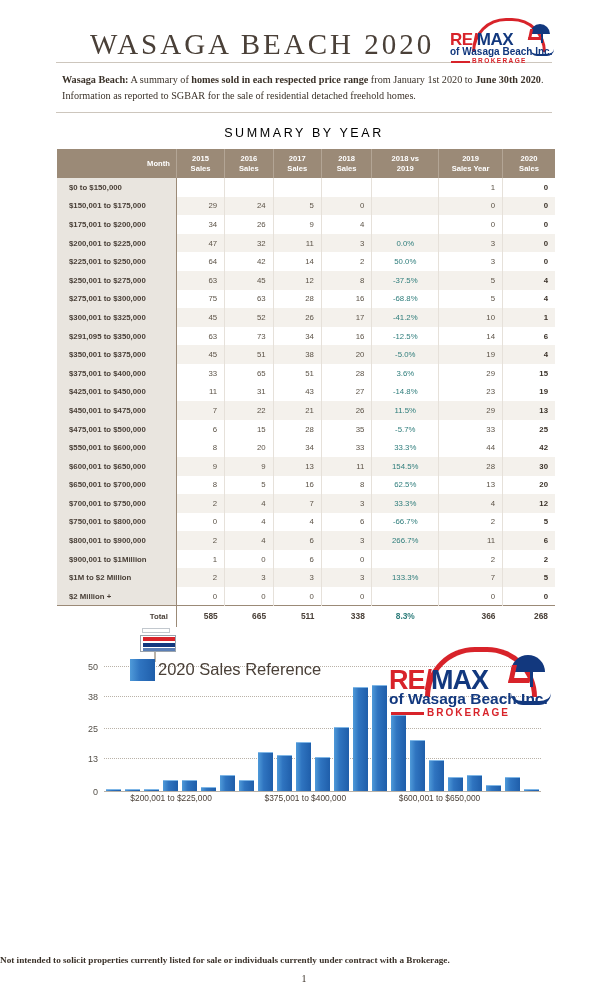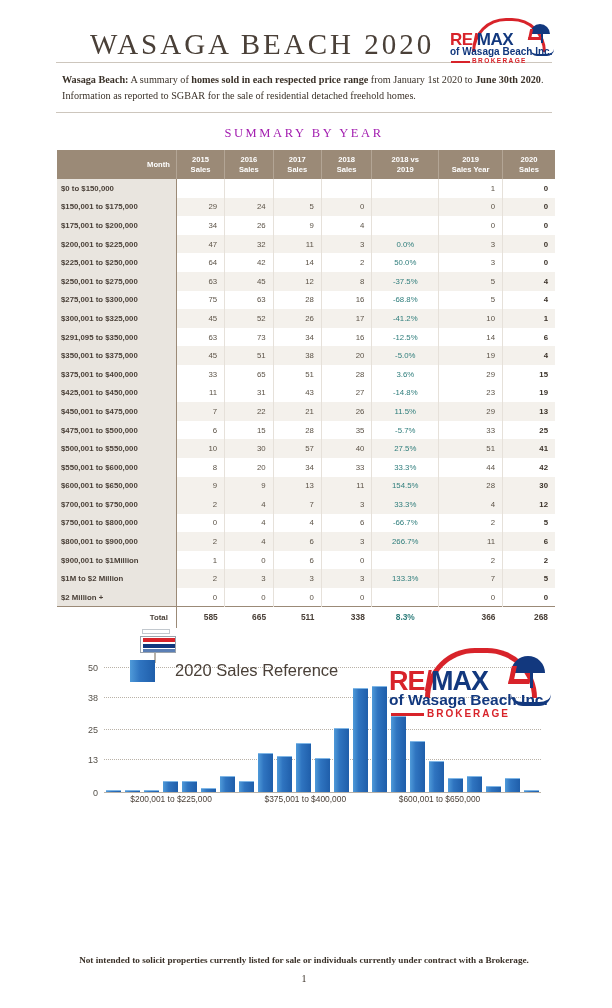--- a/index.html
+++ b/index.html
@@ -141,24 +141,24 @@
     padding: 9px 60px 9px 62px;
     font-size: 10.2px;
     line-height: 15.5px;
     color: #3a3128;
     text-align: left;
   }
   .subtitle b { font-weight: bold; }
 
   .section-title {
     text-align: center;
-    font-family: Liberation Serif, serif;
+    font-family: Liberation Sans, sans-serif;
     font-size: 12.5px;
     letter-spacing: 2.6px;
-    color: #a21caf;
+    color: #000000;
     margin: 13px 0 9px 0;
   }
 
   
   .table-wrap {
     margin: 0 57px;
   }
   table.summary {
     border-collapse: collapse;
     width: 498px;
@@ -195,21 +195,21 @@
     box-sizing: border-box;
   }
   table.summary td:last-child { border-right: none; }
 
   table.summary td.label {
     text-align: left;
     font-weight: bold;
     color: #4a4038;
     background: #e9e5df;
     border-right: 1px solid #9b8a77;
-    padding-left: 4px;
+    padding-left: 12px;
     font-size: 7.8px;
   }
   table.summary tr.odd td { background: #ffffff; }
   table.summary tr.even td { background: #f4f1ec; }
   table.summary tr.odd td.label,
   table.summary tr.even td.label { background: #e9e5df; }
 
   table.summary td.pct { color: #2e7d7b; text-align: center; }
   table.summary td.y2020 { font-weight: bold; color: #3a3128; }
 
@@ -302,21 +302,21 @@
     white-space: nowrap;
     transform: translateX(-50%);
   }
 
   .legend {
     position: absolute;
     left: 73px;
     top: 20px;
     display: flex;
     align-items: center;
-    gap: 20px;
+    gap: 3px;
   }
   .legend-swatch {
     width: 25px; height: 22px;
     background: linear-gradient(to right, #4f9ad9 0%, #2f74c0 40%, #1f5eaa 100%);
   }
   .legend-text {
     font-family: "Liberation Sans", sans-serif;
     font-size: 16.5px;
     color: #4a4038;
     white-space: nowrap;
@@ -404,21 +404,21 @@
   .logo-chart .logo-wave {
     right: 0px; bottom: 14px; width: 40px; height: 9px;
     border-bottom-width: 4px;
   }
 
   
   .disclaimer {
     position: absolute;
     left: 0; right: 0;
     top: 955px;
-    text-align: center;
+    text-align: left;
     font-size: 9.2px;
     font-weight: bold;
     color: #3a3128;
     font-family: "Liberation Serif", serif;
   }
   .page-number {
     position: absolute;
     left: 0; right: 0;
     top: 973px;
     text-align: center;
@@ -631,49 +631,49 @@
           <tr class="odd">
             <td class="label">$475,001 to $500,000</td>
             <td>6</td>
             <td>15</td>
             <td>28</td>
             <td>35</td>
             <td class="pct">-5.7%</td>
             <td>33</td>
             <td class="y2020">25</td>
           </tr>
-          <tr class="even">
-            <td class="label">$500,001 to $550,000</td>
-            <td>10</td>
-            <td>30</td>
-            <td>57</td>
-            <td>40</td>
-            <td class="pct">27.5%</td>
-            <td>51</td>
-            <td class="y2020">41</td>
-          </tr>
           <tr class="odd">
             <td class="label">$550,001 to $600,000</td>
             <td>8</td>
             <td>20</td>
             <td>34</td>
             <td>33</td>
             <td class="pct">33.3%</td>
             <td>44</td>
             <td class="y2020">42</td>
           </tr>
           <tr class="even">
             <td class="label">$600,001 to $650,000</td>
             <td>9</td>
             <td>9</td>
             <td>13</td>
             <td>11</td>
             <td class="pct">154.5%</td>
             <td>28</td>
             <td class="y2020">30</td>
+          </tr>
+          <tr class="odd">
+            <td class="label">$650,001 to $700,000</td>
+            <td>8</td>
+            <td>5</td>
+            <td>16</td>
+            <td>8</td>
+            <td class="pct">62.5%</td>
+            <td>13</td>
+            <td class="y2020">20</td>
           </tr>
           <tr class="even">
             <td class="label">$700,001 to $750,000</td>
             <td>2</td>
             <td>4</td>
             <td>7</td>
             <td>3</td>
             <td class="pct">33.3%</td>
             <td>4</td>
             <td class="y2020">12</td>

